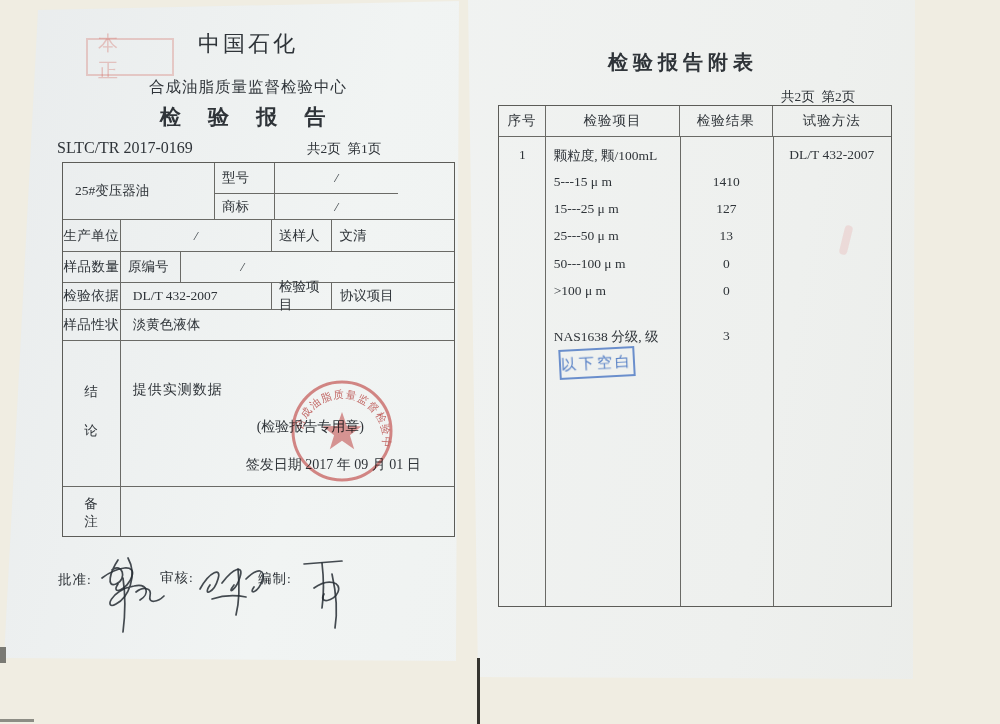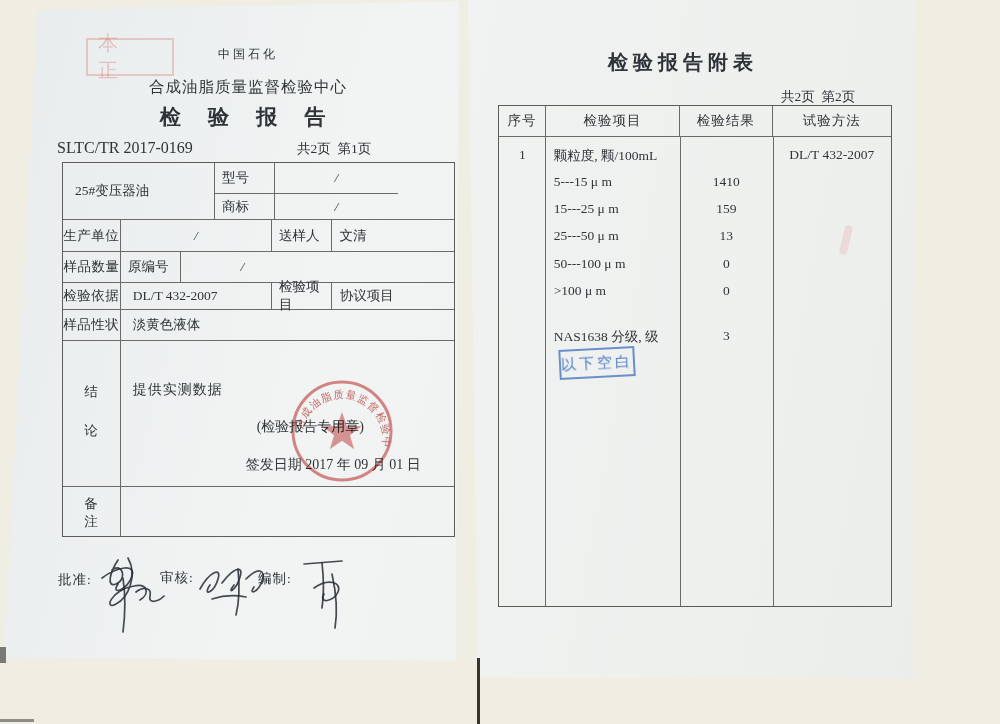--- a/index.html
+++ b/index.html
@@ -10,25 +10,25 @@
   .page-left{position:absolute;inset:0;
     clip-path:polygon(38px 10px,459px 1px,456px 661px,4px 658px);
     background:linear-gradient(104deg,#e9eced 0%,#f1f4f3 35%,#eef1f0 70%,#e7ebec 100%);}
   .page-right{position:absolute;inset:0;
     clip-path:polygon(468px 0px,915px 0px,913px 679px,478px 677px);
     background:linear-gradient(100deg,#e9ebea 0%,#f1f3f2 30%,#eef0ee 75%,#eaece9 100%);}
   
   .t{position:absolute;white-space:pre;}
   .ctr{text-align:center;}
   
-  .lp-org1{left:63px;top:46px;width:370px;font-size:12px;letter-spacing:3px;}
+  .lp-org1{left:63px;top:29px;width:370px;font-size:22px;letter-spacing:3px;}
   .lp-org2{left:63px;top:77px;width:370px;font-size:15.5px;letter-spacing:1px;}
   .lp-title{left:63px;top:103px;width:370px;font-size:21px;font-weight:600;letter-spacing:11px;}
   .lp-repno{left:57px;top:139px;font-size:16px;}
-  .lp-pag{left:297px;top:140px;font-size:13.5px;}
+  .lp-pag{left:307px;top:140px;font-size:13.5px;}
   .copy-stamp{left:86px;top:38px;width:88px;height:38px;border:2px solid rgba(208,96,86,.28);
     color:rgba(208,96,86,.32);font-size:20px;letter-spacing:13px;display:flex;align-items:center;
     justify-content:center;padding-left:10px;box-sizing:border-box;}
   
   .lp-table{position:absolute;left:62px;top:162px;width:393px;border:1.5px solid #5c5c58;box-sizing:border-box;}
   .lrow{display:flex;border-bottom:1px solid #6a6a66;}
   .lrow:last-child{border-bottom:none;}
   .cell{box-sizing:border-box;display:flex;align-items:center;font-size:13.5px;}
   .br{border-right:1px solid #6a6a66;}
   .w1{width:58px;justify-content:center;letter-spacing:.5px;}
@@ -218,21 +218,21 @@
         </div>
         <div class="rline" style="top:37px">
           <div class="rc rc1"></div>
           <div class="rc rc2">5---15 μ m</div>
           <div class="rc rc3">1410</div>
           <div class="rc rc4"></div>
         </div>
         <div class="rline" style="top:64px">
           <div class="rc rc1"></div>
           <div class="rc rc2">15---25 μ m</div>
-          <div class="rc rc3">159</div>
+          <div class="rc rc3">127</div>
           <div class="rc rc4"></div>
         </div>
         <div class="rline" style="top:91px">
           <div class="rc rc1"></div>
           <div class="rc rc2">25---50 μ m</div>
           <div class="rc rc3">13</div>
           <div class="rc rc4"></div>
         </div>
         <div class="rline" style="top:119px">
           <div class="rc rc1"></div>

